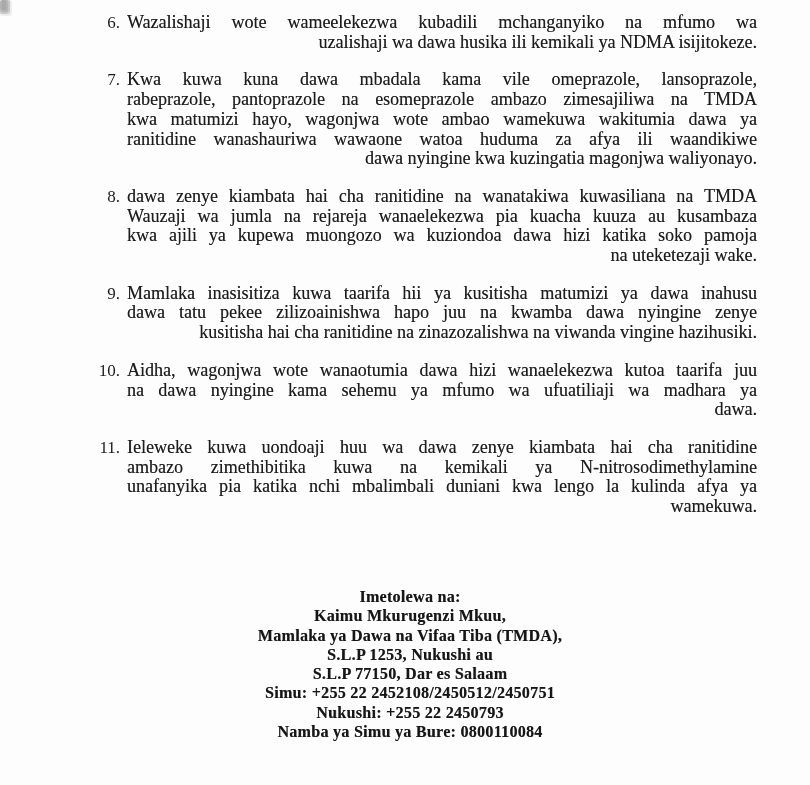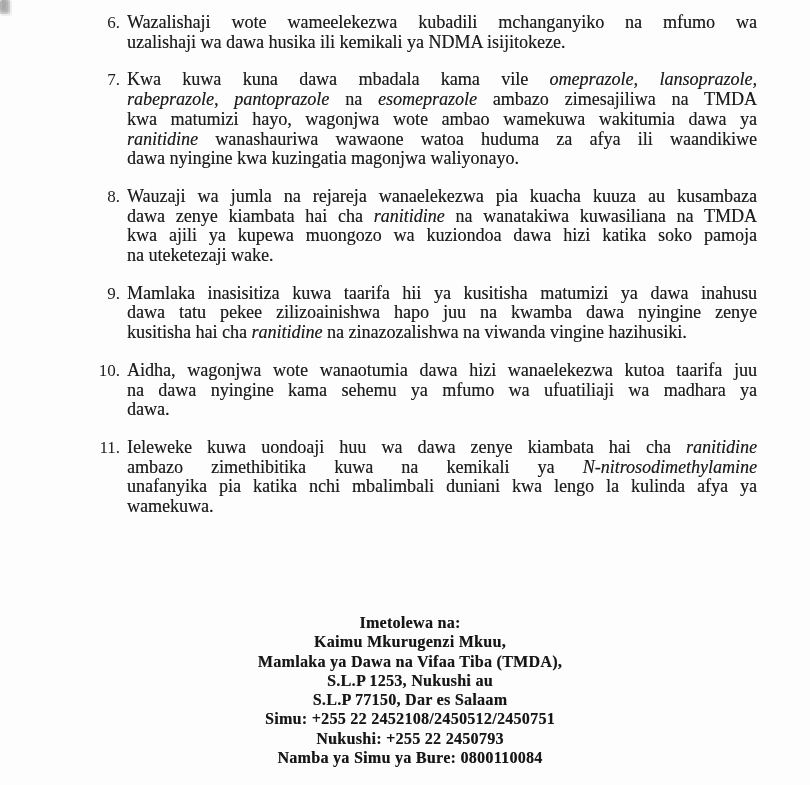--- a/index.html
+++ b/index.html
@@ -29,28 +29,28 @@
     line-height: 19.7px;
   }
   .text {
     flex: 1;
     margin-left: 7px;
     font-size: 18px;
     line-height: 19.7px;
     text-shadow: 0.2px 0 0 rgba(20,20,20,0.55);
   }
   .line.just { text-align: justify; text-align-last: justify; }
-  .line.last { text-align: left; }
-  .it { font-style: italic; }
+  .line.last { text-align: right; }
+  .it { }
 
   
   .footer {
     position: absolute;
     left: 105px;
-    top: 613px;
+    top: 587px;
     width: 610px;
     text-align: center;
     font-weight: bold;
     font-size: 16px;
     line-height: 19.3px;
     letter-spacing: 0.3px;
     color: #161616;
     text-shadow: 0.3px 0 0 rgba(10,10,10,0.5);
   }
   .footer .fline { white-space: nowrap; }
@@ -97,22 +97,22 @@
           <div class="line just"><span class="it">rabeprazole, pantoprazole</span><span> na </span><span class="it">esomeprazole</span><span> ambazo zimesajiliwa na TMDA</span></div>
           <div class="line just"><span>kwa matumizi hayo, wagonjwa wote ambao wamekuwa wakitumia dawa ya</span></div>
           <div class="line just"><span class="it">ranitidine</span><span> wanashauriwa wawaone watoa huduma za afya ili waandikiwe</span></div>
           <div class="line last"><span>dawa nyingine kwa kuzingatia magonjwa waliyonayo.</span></div>
         </div>
     </div>
 
     <div class="item">
       <div class="num">8.</div>
       <div class="text">
+          <div class="line just"><span>dawa zenye kiambata hai cha </span><span class="it">ranitidine</span><span> na wanatakiwa kuwasiliana na TMDA</span></div>
           <div class="line just"><span>Wauzaji wa jumla na rejareja wanaelekezwa pia kuacha kuuza au kusambaza</span></div>
-          <div class="line just"><span>dawa zenye kiambata hai cha </span><span class="it">ranitidine</span><span> na wanatakiwa kuwasiliana na TMDA</span></div>
           <div class="line just"><span>kwa ajili ya kupewa muongozo wa kuziondoa dawa hizi katika soko pamoja</span></div>
           <div class="line last"><span>na uteketezaji wake.</span></div>
         </div>
     </div>
 
     <div class="item">
       <div class="num">9.</div>
       <div class="text">
           <div class="line just"><span>Mamlaka inasisitiza kuwa taarifa hii ya kusitisha matumizi ya dawa inahusu</span></div>
           <div class="line just"><span>dawa tatu pekee zilizoainishwa hapo juu na kwamba dawa nyingine zenye</span></div>

